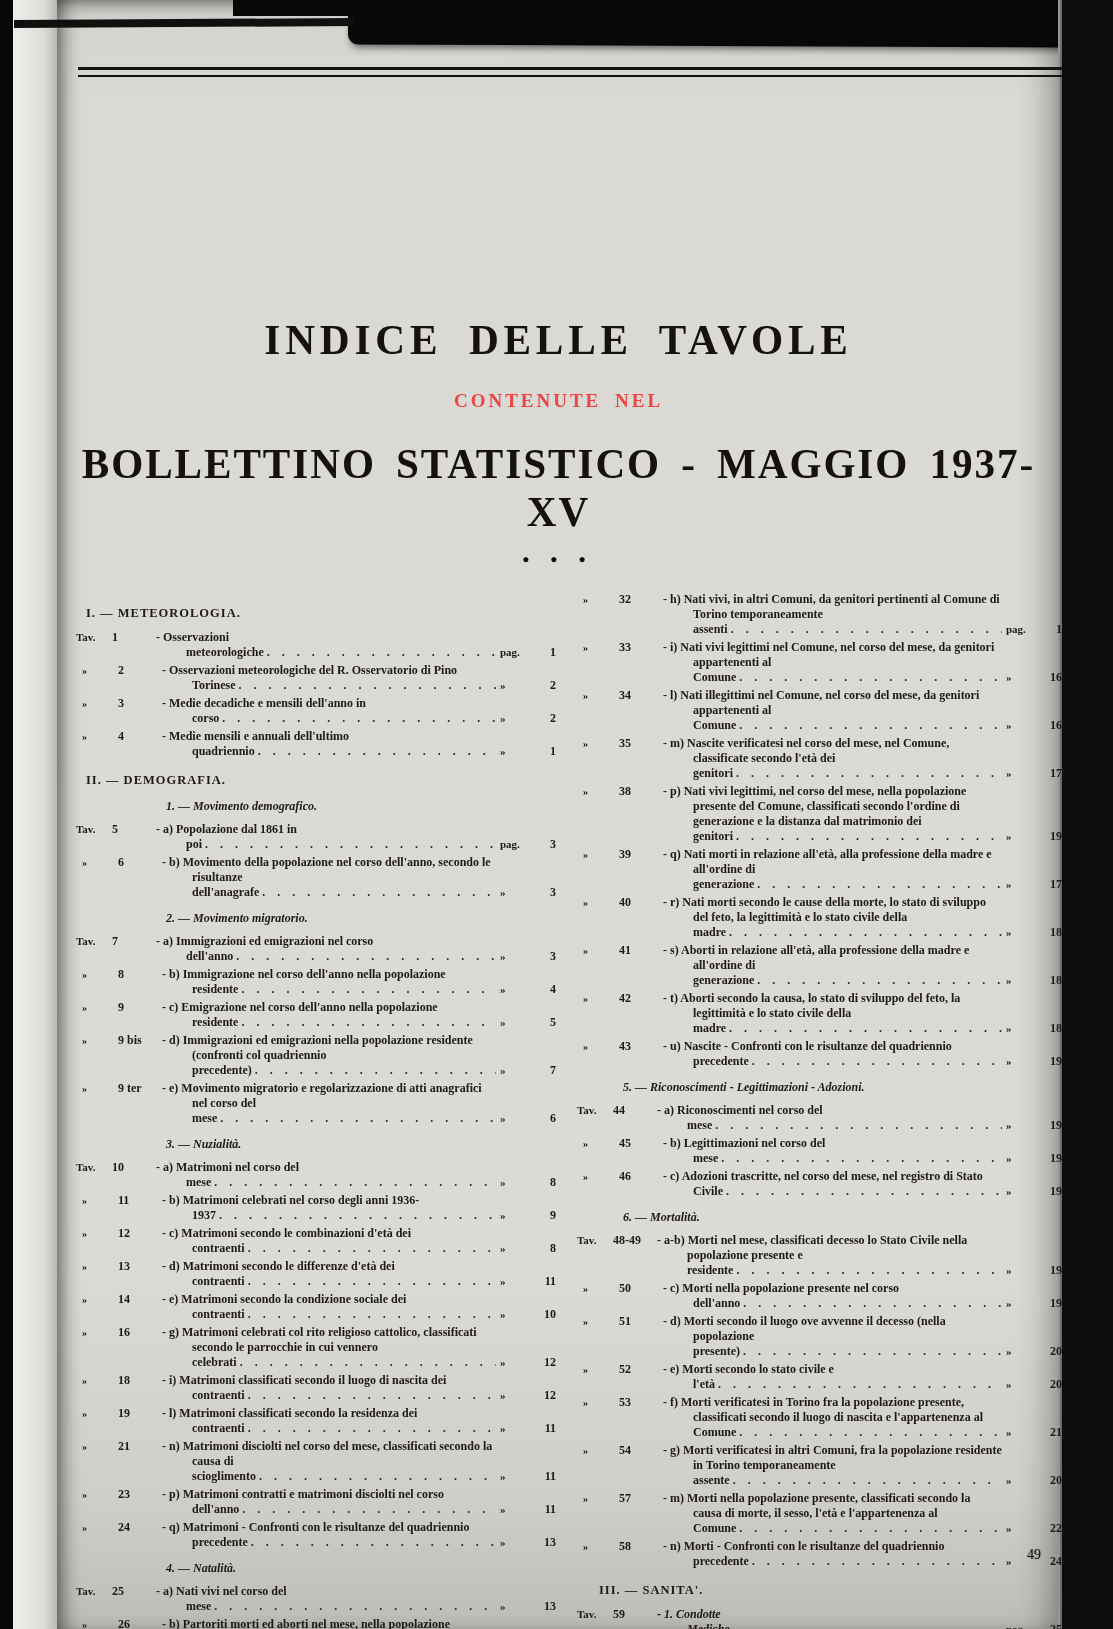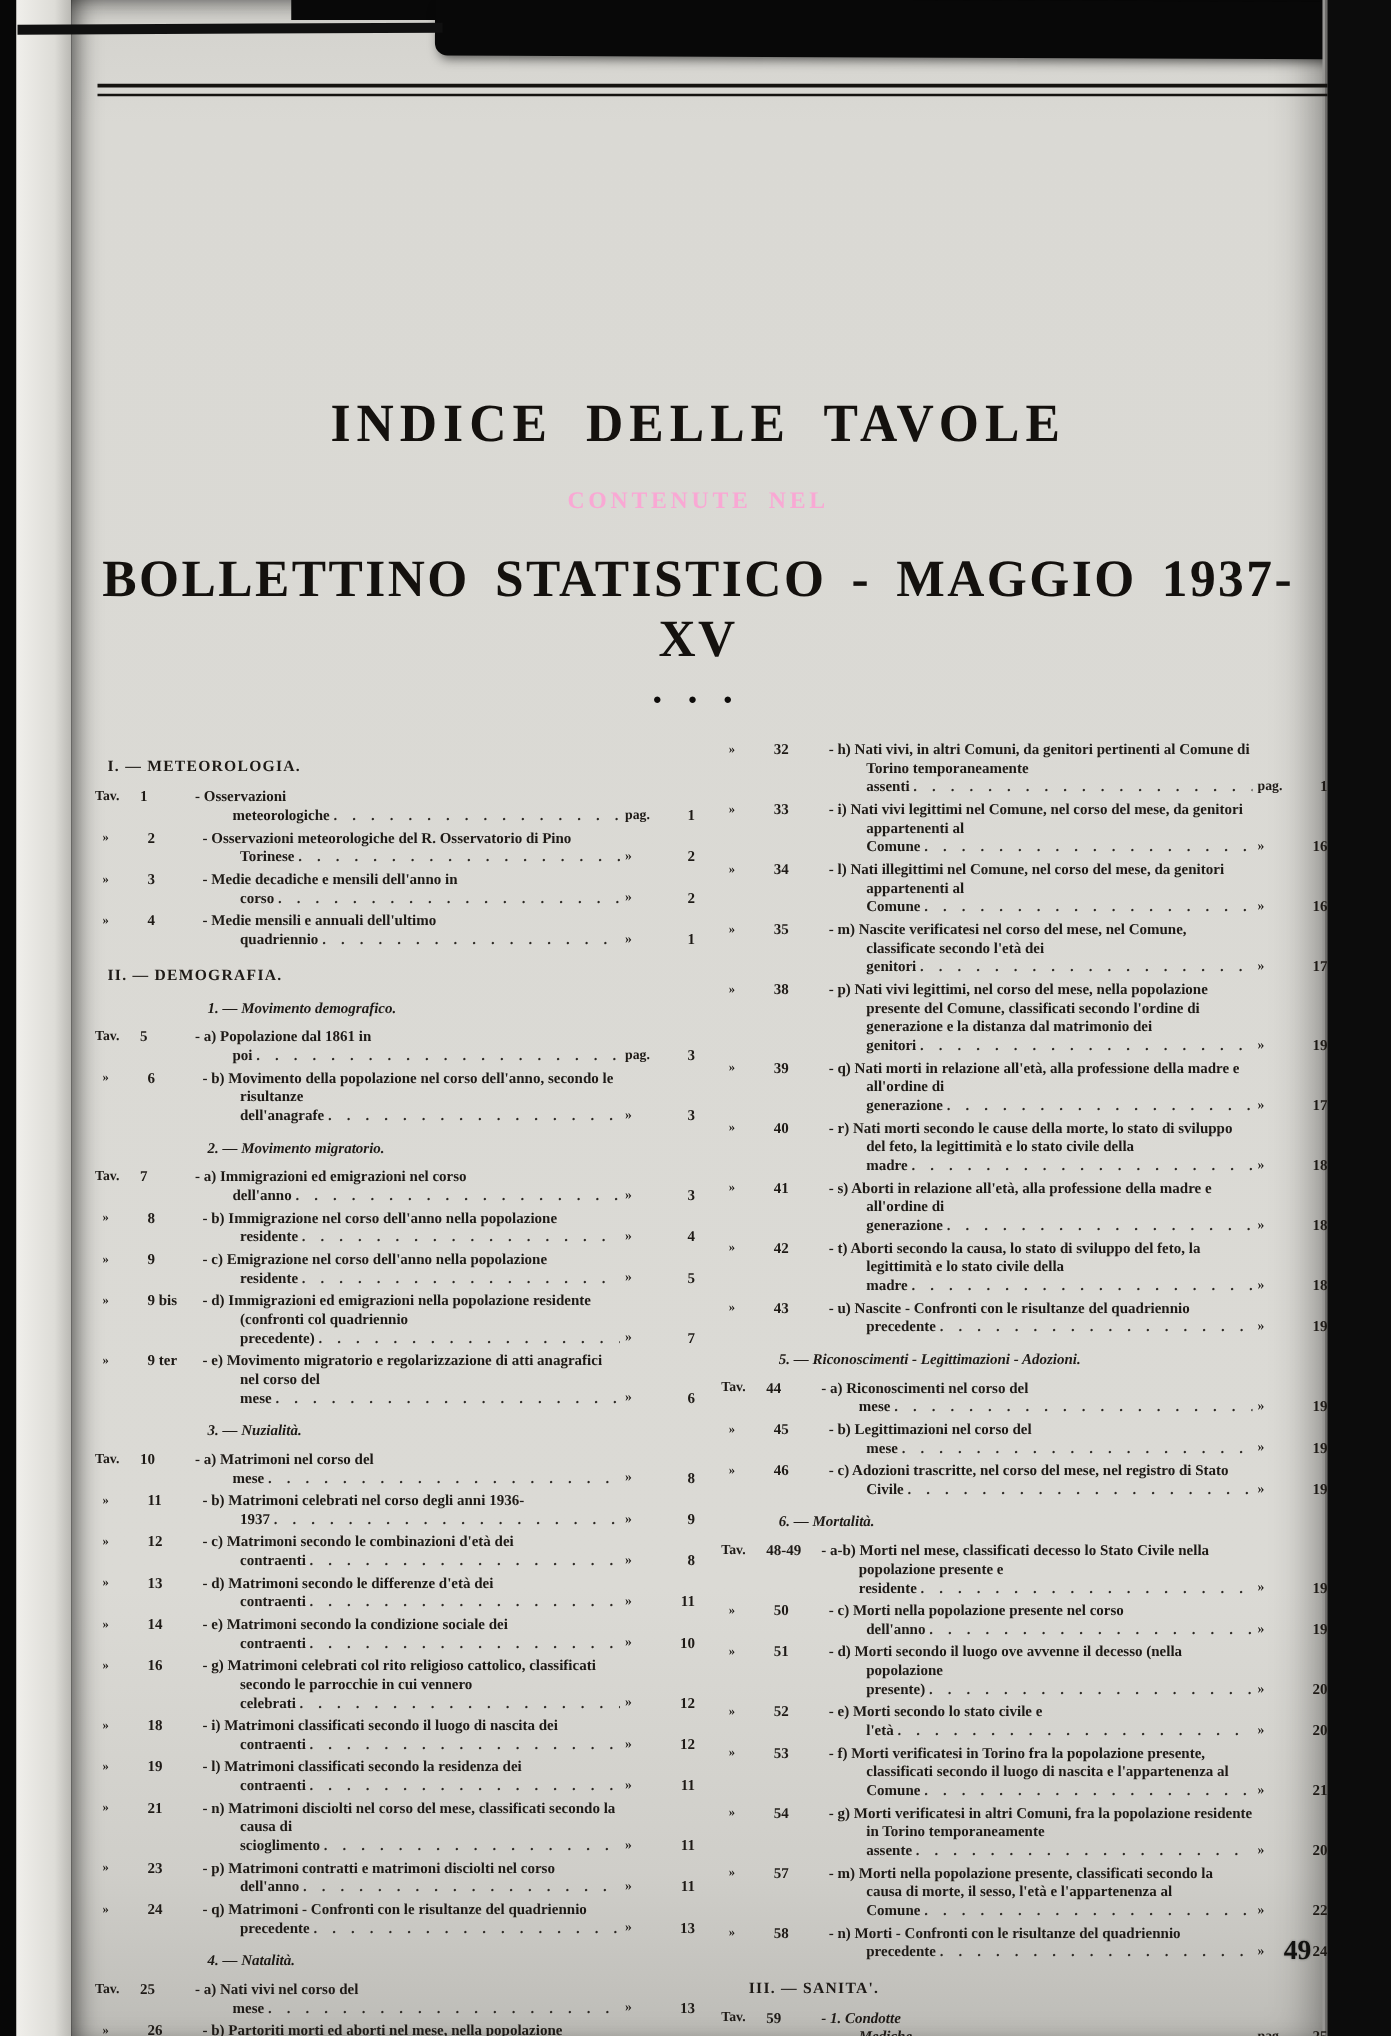--- a/index.html
+++ b/index.html
@@ -25,21 +25,21 @@
         box-shadow:0 6px 9px -4px rgba(0,0,0,.65);border-bottom-left-radius:10px;transform:rotate(.25deg);}
   .line-top-left{position:absolute;left:14px;top:19px;width:340px;height:8px;background:#101010;transform:rotate(-.3deg);}
 
   .rule-double{position:absolute;left:78px;width:985px;background:#151310;}
   .rule-a{top:67px;height:3px;}
   .rule-b{top:75px;height:2px;}
 
   
   .titles{position:absolute;left:57px;width:1003px;top:315px;text-align:center;}
   .t1{font-size:43px;font-weight:bold;letter-spacing:5px;word-spacing:12px;transform:scaleX(.96);color:#14110e;}
-  .t2{margin-top:26px;font-size:19px;font-weight:bold;letter-spacing:3px;word-spacing:6px;color:#f9a8d4;}
+  .t2{margin-top:26px;font-size:19px;font-weight:bold;letter-spacing:3px;word-spacing:6px;color:#ef4444;}
   .t3{margin-top:28px;font-size:42px;font-weight:bold;letter-spacing:2px;word-spacing:8px;transform:scaleX(.98);color:#14110e;}
   .orn{margin-top:16px;font-size:12px;letter-spacing:9px;color:#0e0c0a;}
 
   
   .col{position:absolute;top:592px;font-size:12px;line-height:15px;font-weight:bold;color:#1e1a16;}
   .col-left{left:76px;width:480px;}
   .col-right{left:577px;width:485px;}
   .h1{font-size:12.5px;letter-spacing:1px;margin:14px 0 9px 10px;white-space:nowrap;}
   .h2{font-style:italic;margin:11px 0 8px 90px;white-space:nowrap;}
   .col-right .h2{margin-left:46px;}
@@ -49,21 +49,21 @@
   .row .m.dit{font-size:10px;padding-left:6px;}
   .n{flex:none;width:44px;white-space:nowrap;}
   .b{flex:1 1 auto;overflow:hidden;padding-left:30px;text-indent:-30px;margin-right:4px;}
   .b:after{content:" .    .    .    .    .    .    .    .    .    .    .    .    .    .    .    .    .    .    .    .    .    .    .    .";
            white-space:pre;color:#2c2823;}
   .pg{flex:none;width:56px;display:flex;justify-content:space-between;align-items:flex-end;white-space:nowrap;}
   .pg .pp{font-size:11px;}
   .pg .pn{text-align:right;}
   .row.it .b{font-style:italic;}
 
-  .folio{position:absolute;left:1027px;top:1547px;font-size:22px;font-weight:bold;color:#131210;
+  .folio{position:absolute;left:1027px;top:1547px;font-size:14px;font-weight:normal;color:#131210;
          text-shadow:0 0 2px rgba(0,0,0,.4);z-index:5;}
 </style>
 </head>
 <body>
 
 <div id="scan">
   <div class="edge-black-left"></div>
   <div class="page-edge-white"></div>
   <div class="page"></div>
   <div class="band-top-thin"></div>

